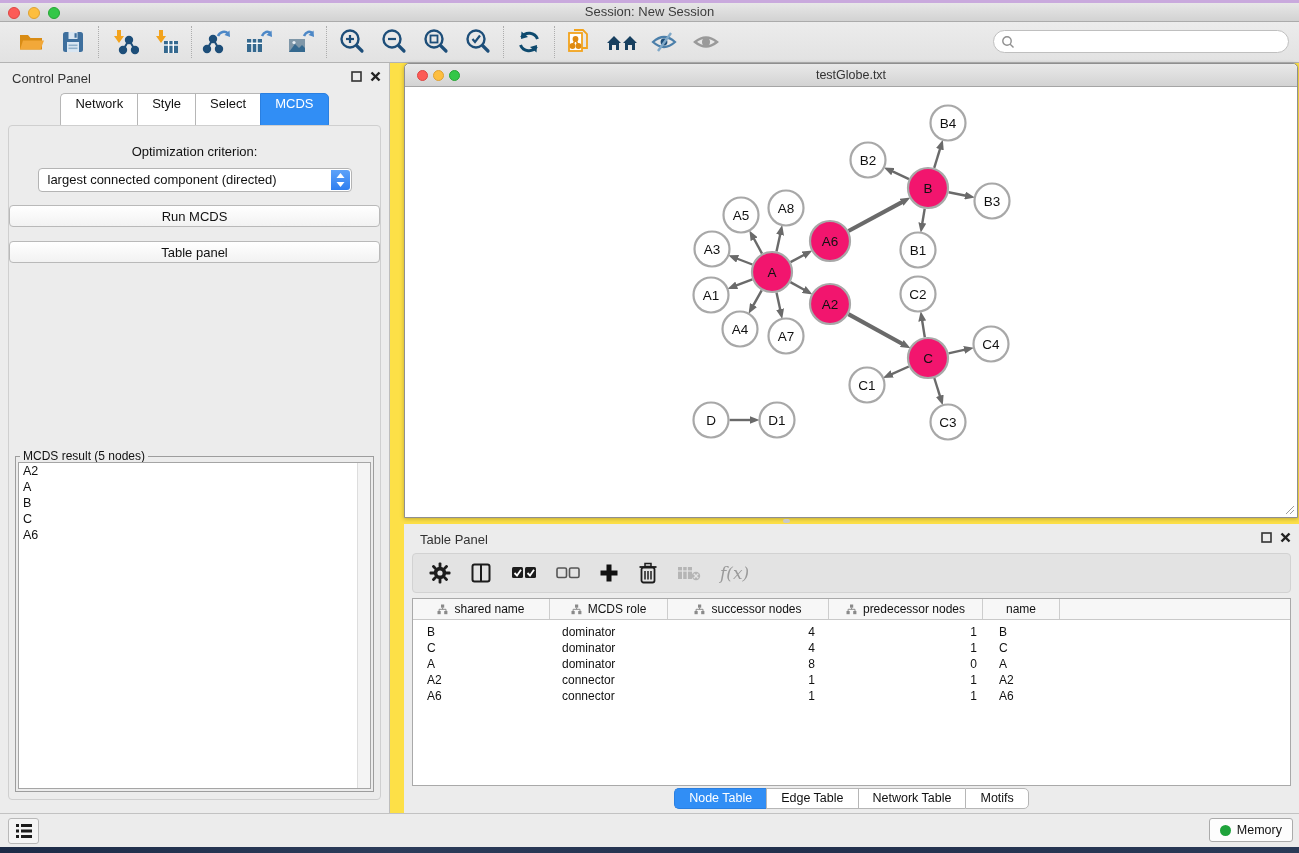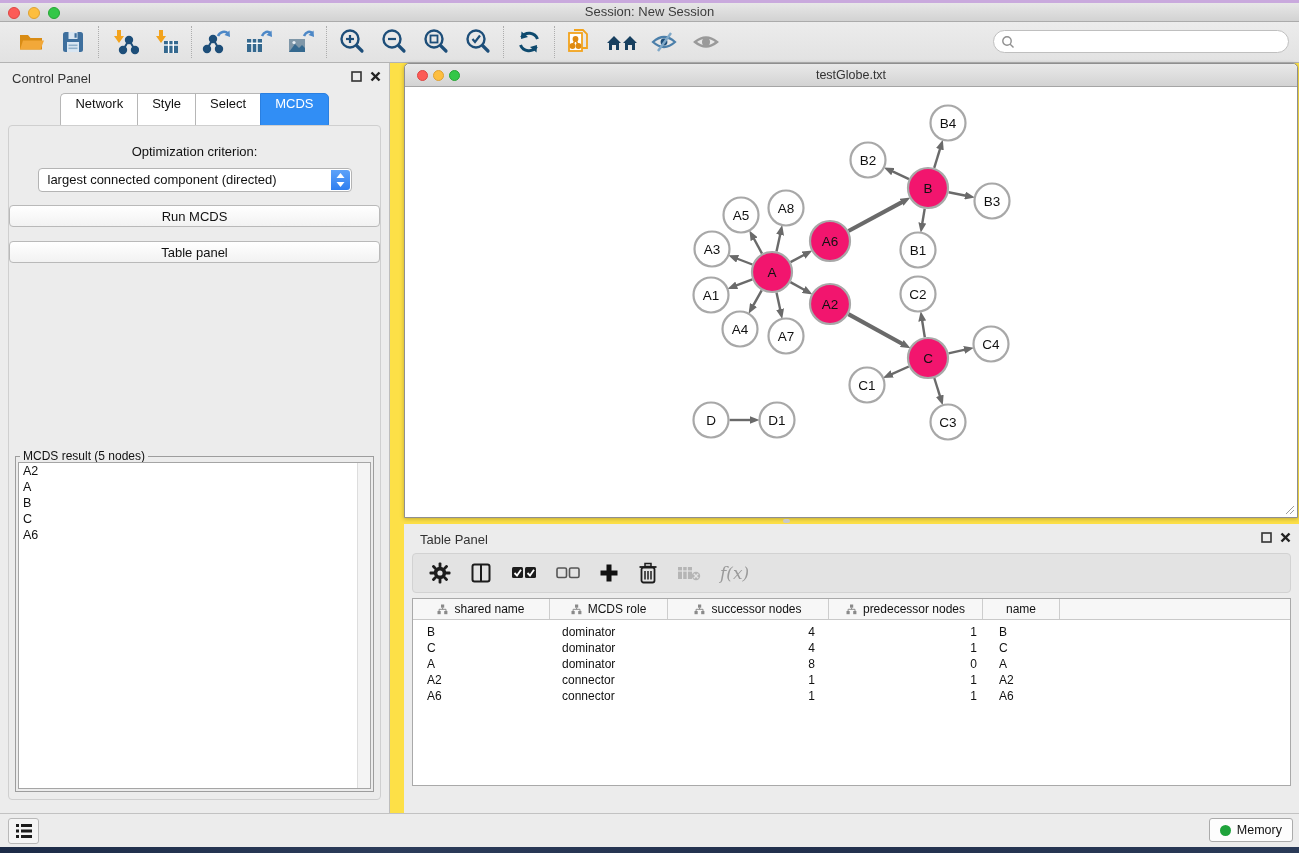--- a/index.html
+++ b/index.html
@@ -583,20 +583,26 @@
           <div class="tr">
             <div class="td col0">A6</div>
             <div class="td col1">connector</div>
             <div class="td col2">1</div>
             <div class="td col3">1</div>
             <div class="td col4">A6</div>
           </div>
         </div>
     </div>
 
+    <div class="tp-tabs seg-tabs">
+      <div class="seg active" style="font-size:12.5px;height:21px;line-height:19px;">Node Table</div>
+      <div class="seg" style="font-size:12.5px;height:21px;line-height:19px;">Edge Table</div>
+      <div class="seg" style="font-size:12.5px;height:21px;line-height:19px;">Network Table</div>
+      <div class="seg" style="font-size:12.5px;height:21px;line-height:19px;">Motifs</div>
+    </div>
   </div>
 
   <div class="statusbar">
     <div class="sb-list-btn">
       <svg width="18" height="16" viewBox="0 0 18 16">
         <g fill="#1c1c1c">
           <rect x="1" y="1" width="3" height="3"></rect>
             <rect x="6" y="1" width="11" height="3"></rect>
           <rect x="1" y="6.5" width="3" height="3"></rect>
             <rect x="6" y="6.5" width="11" height="3"></rect>

